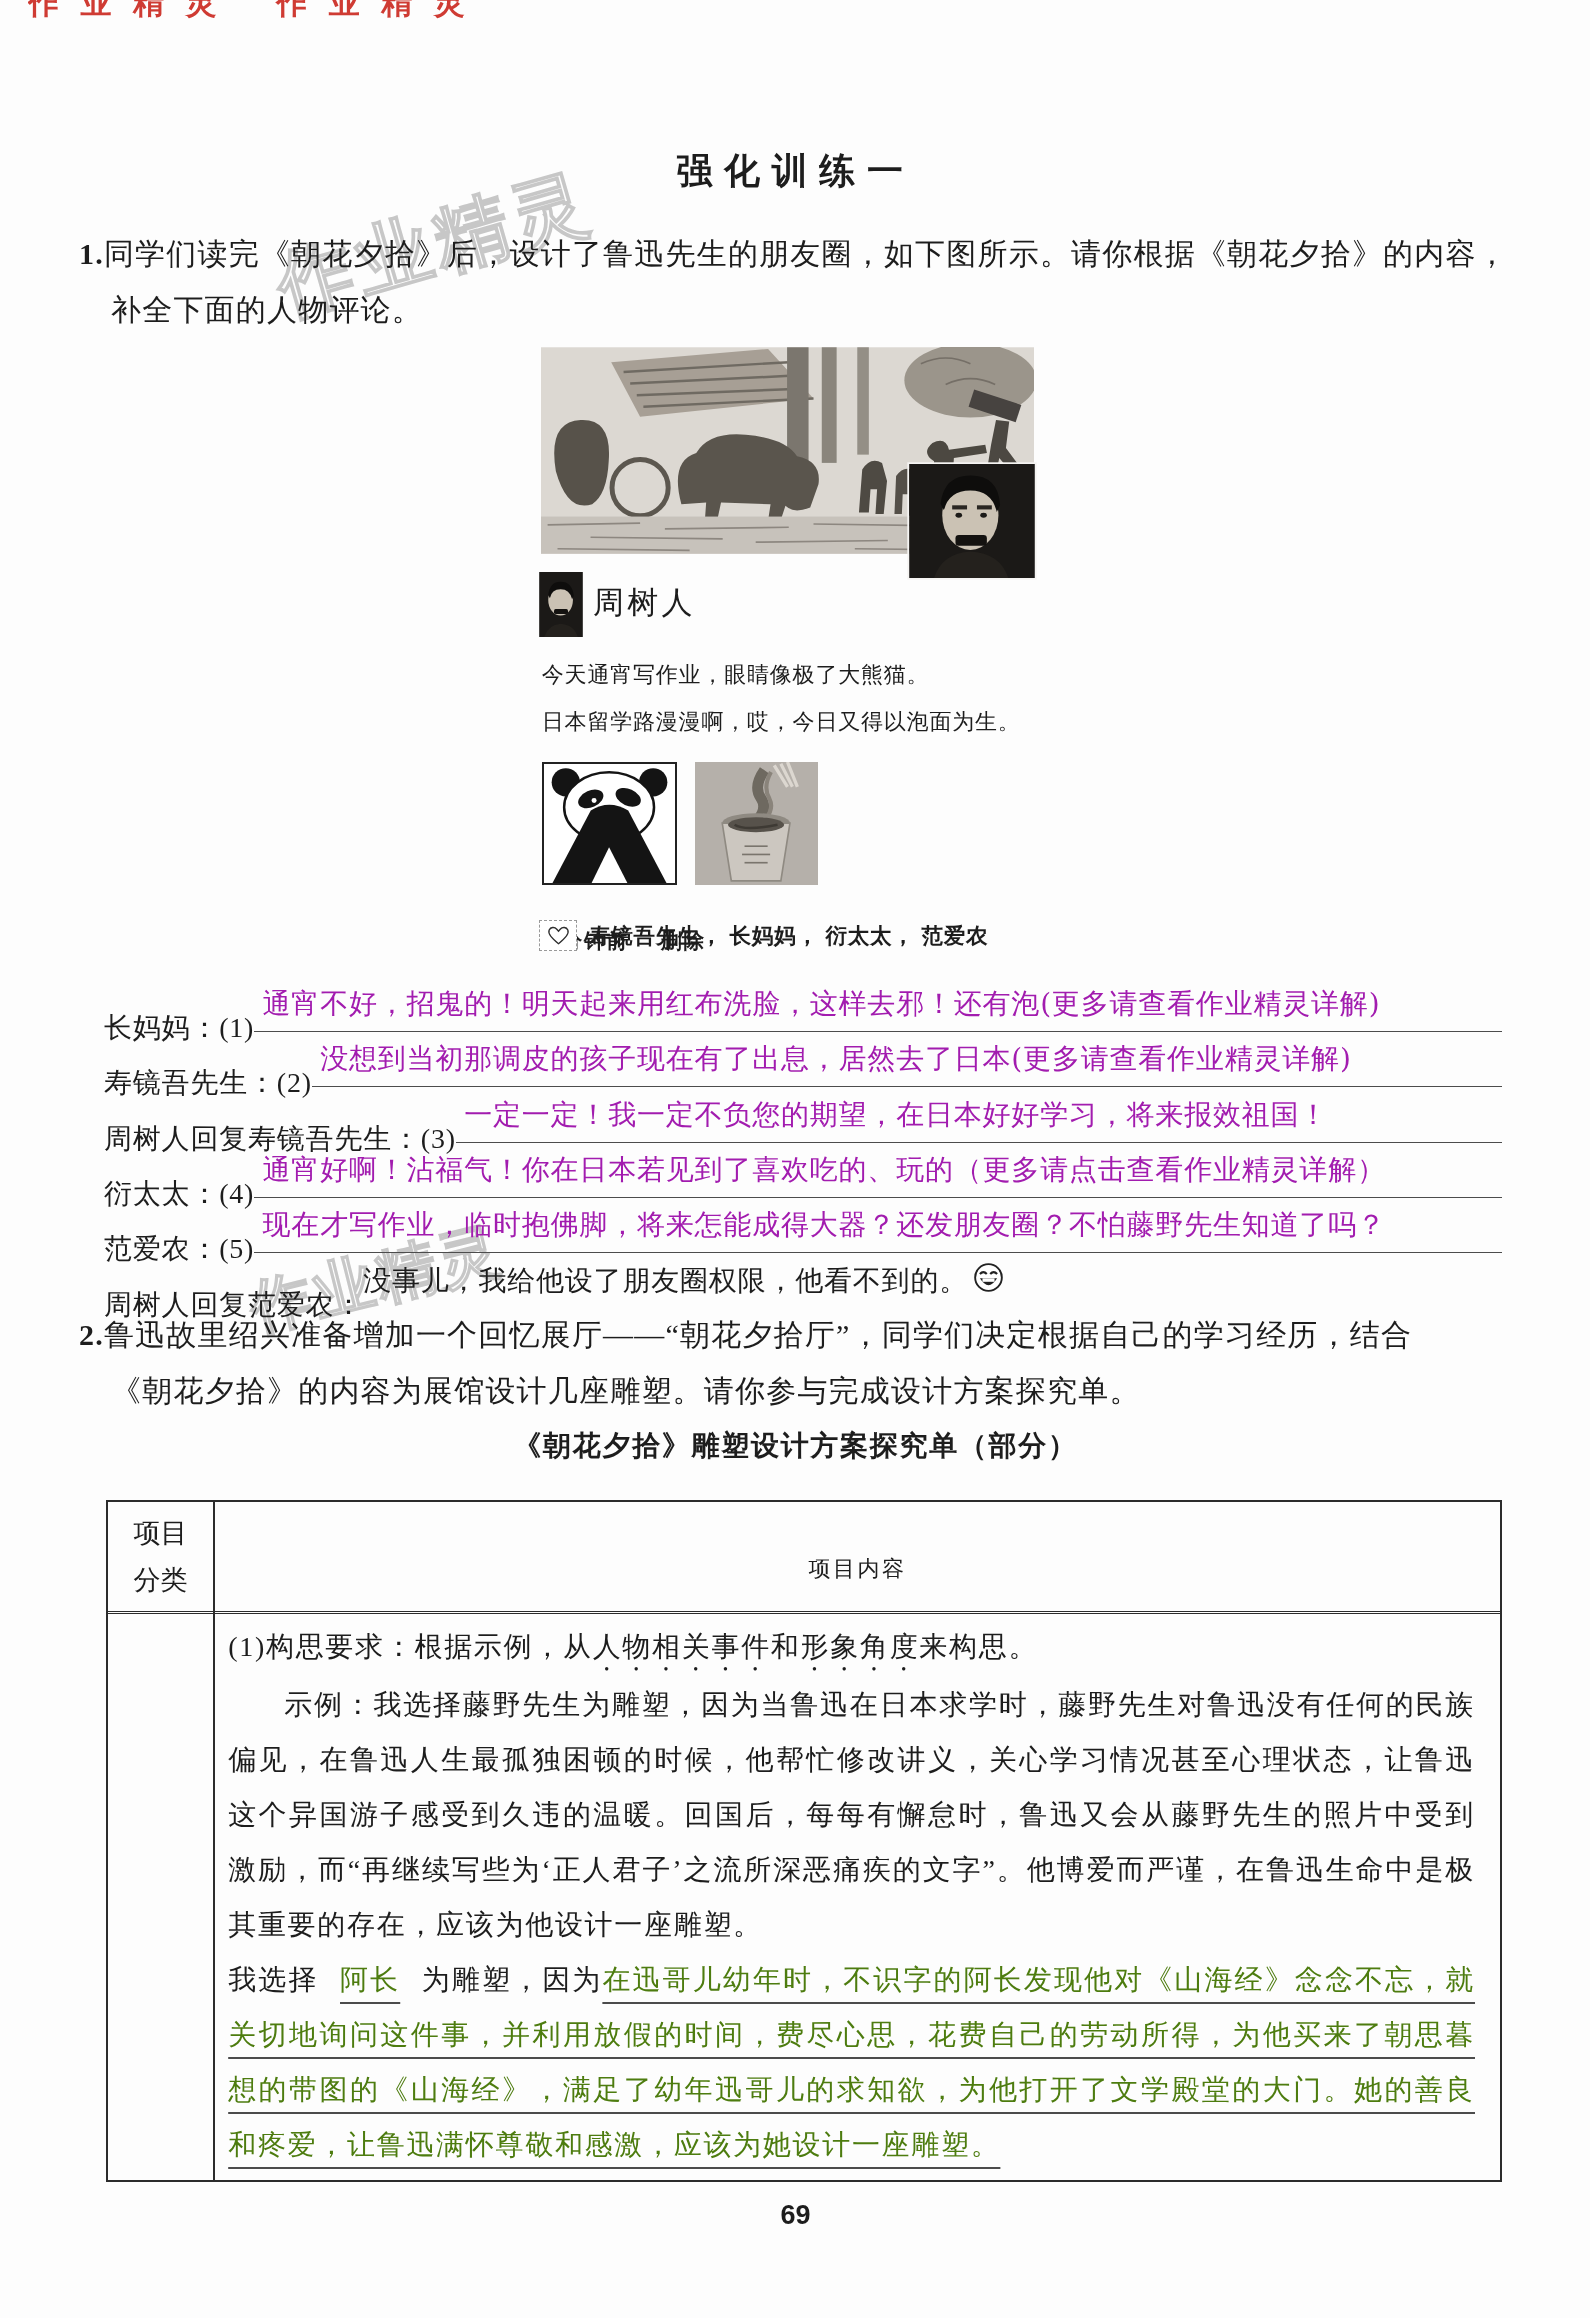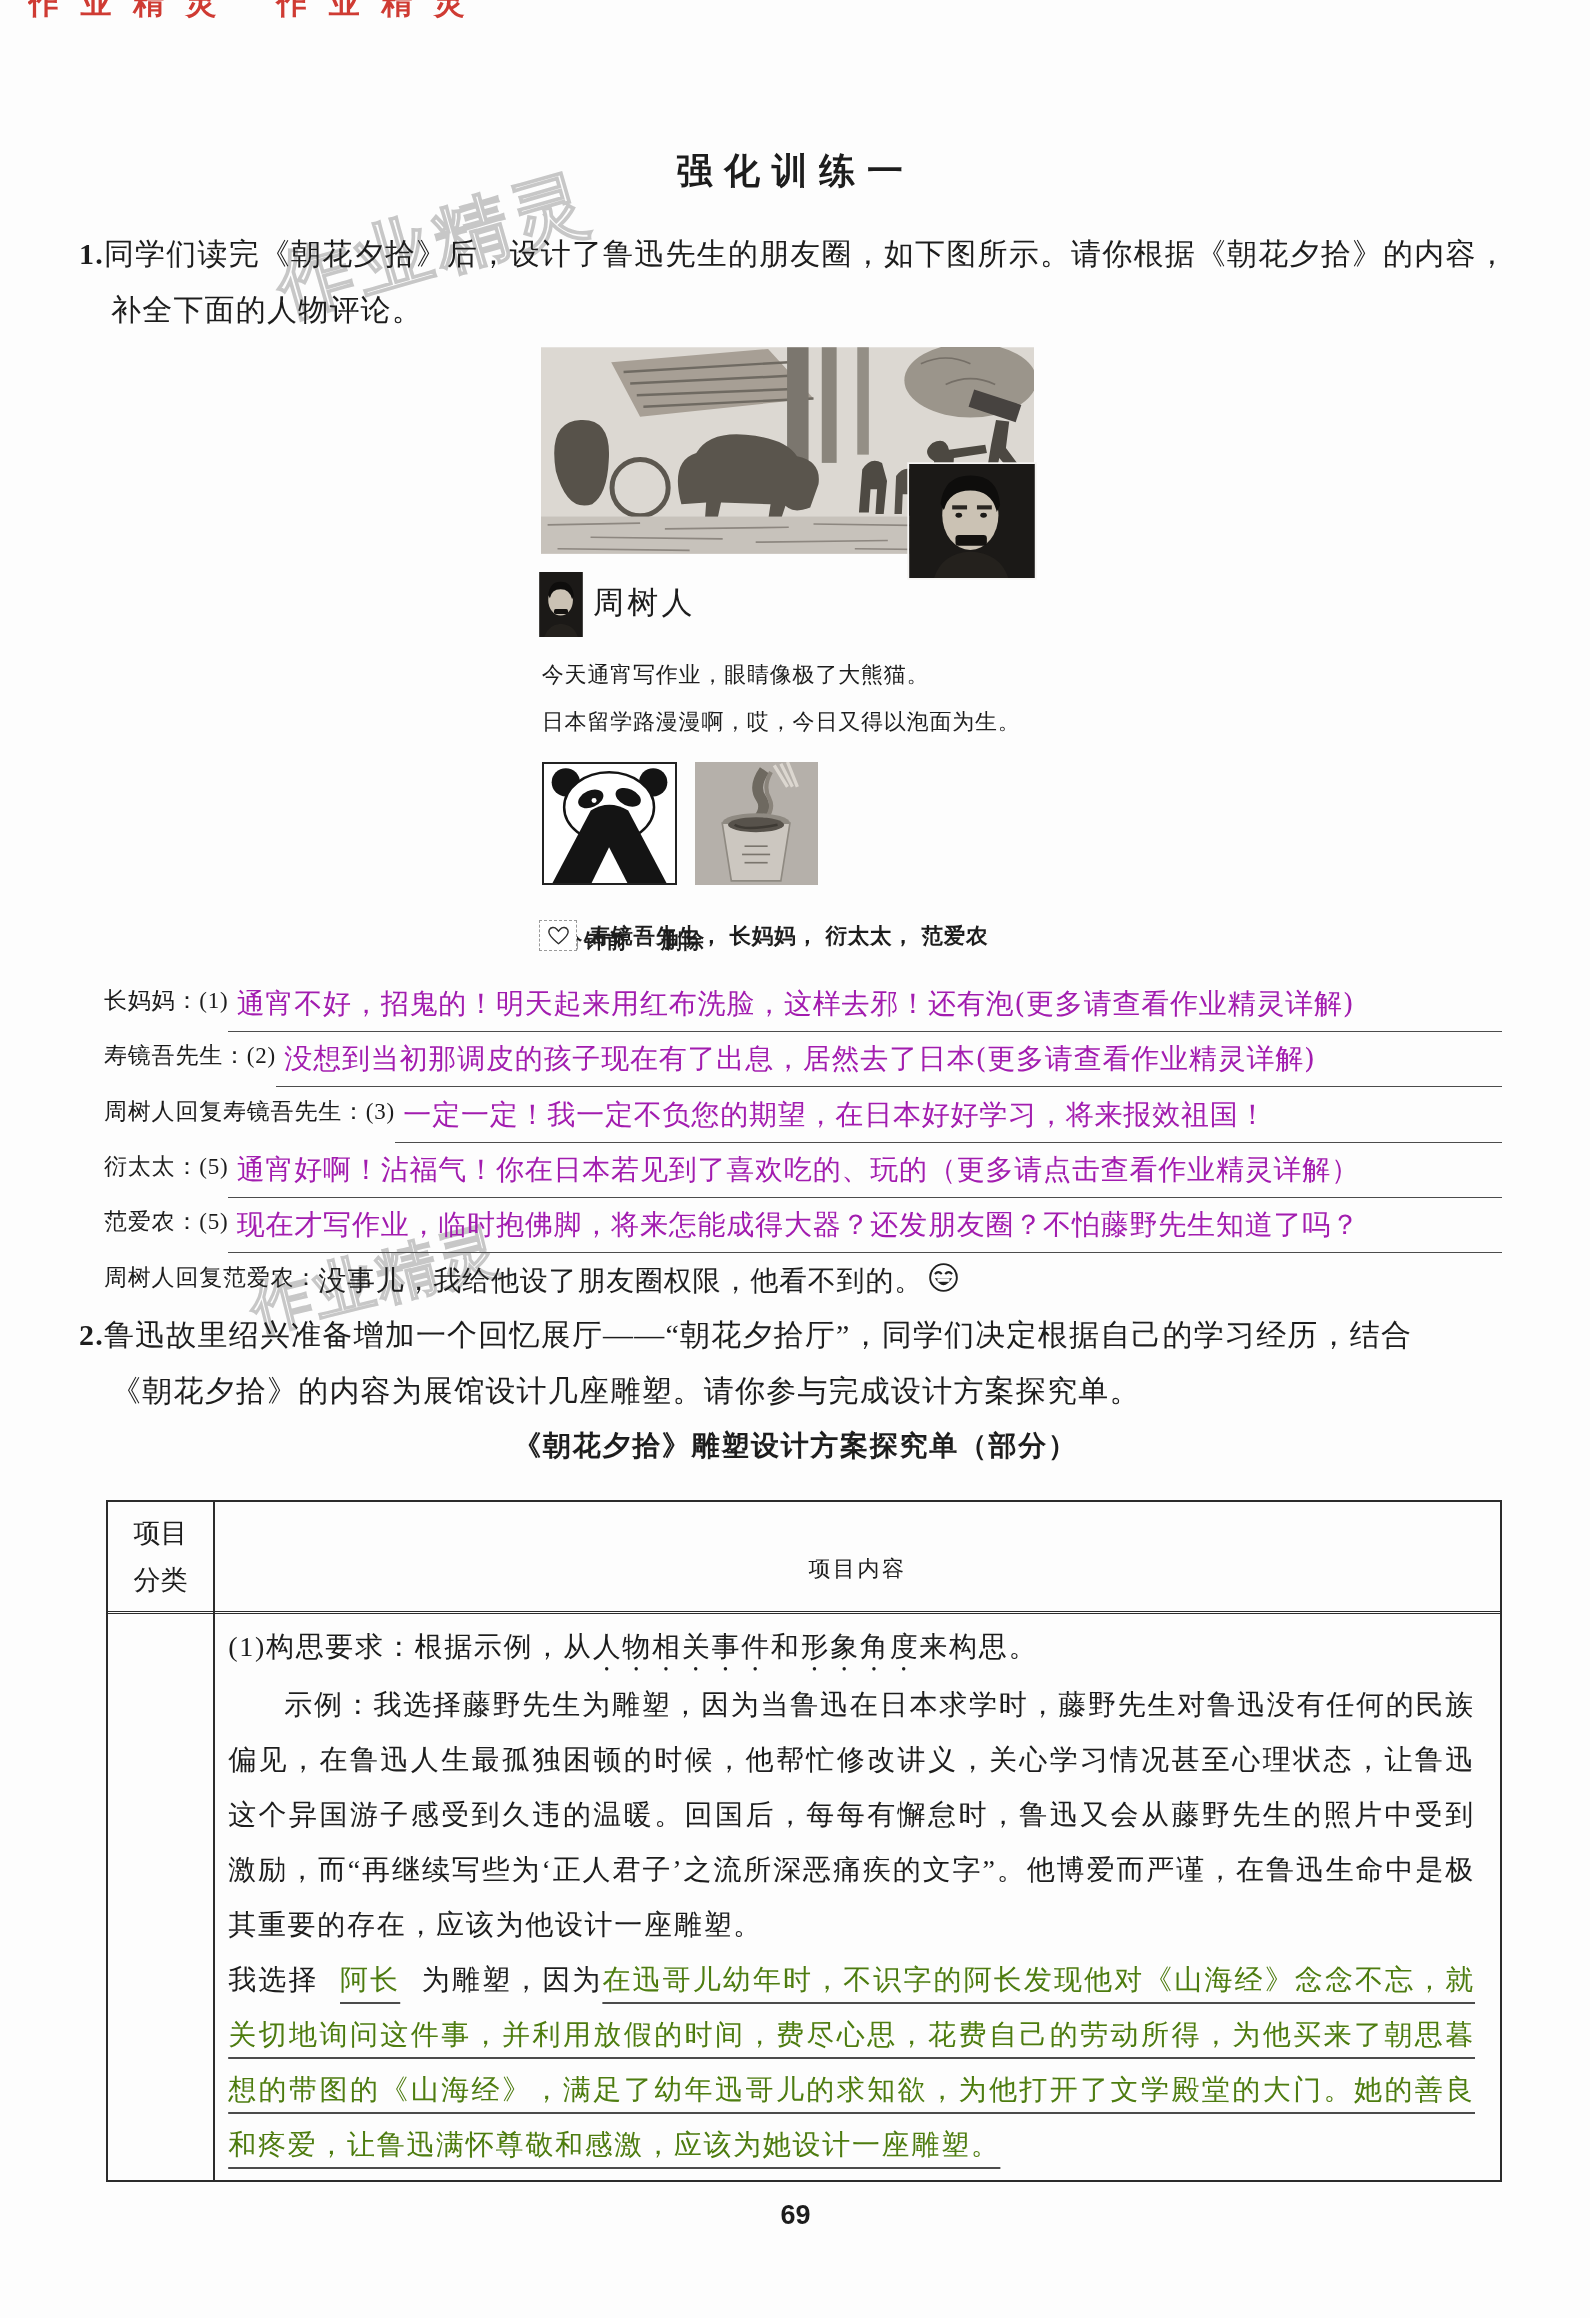--- a/index.html
+++ b/index.html
@@ -33,21 +33,21 @@
   .pimg{position:absolute;top:415px;}
   .panda{left:0.8px;width:135px;height:123px;border:2.5px solid #222;box-sizing:border-box;background:#fff;}
   .noodles{left:154px;width:123px;height:123px;}
   .meta{position:absolute;top:540px;font-size:20.7px;font-weight:bold;font-family:"Liberation Sans",sans-serif;letter-spacing:1.7px;margin-top:40px;}
   .likesrow{position:absolute;top:573px;left:-1.7px;display:flex;align-items:center;}
   .heartbox{width:38px;height:31px;border:1.7px dashed #999;display:flex;align-items:center;justify-content:center;box-sizing:border-box;background:#fff;}
   .likestxt{margin-left:11.6px;font-size:21.5px;font-weight:bold;font-family:"Liberation Sans",sans-serif;letter-spacing:0.8px;white-space:nowrap;}
 
   
   .c-row{position:absolute;left:104px;width:1398px;height:48px;display:flex;align-items:flex-start;white-space:nowrap;}
-  .c-label{font-size:23px;letter-spacing:0.8px;flex:0 0 auto;}
+  .c-label{font-size:28px;letter-spacing:0.8px;flex:0 0 auto;margin-top:24px;}
   .c-ans{flex:1 1 auto;border-bottom:1.7px solid #4c4c4c;height:46px;padding-left:8.3px;
          font-family:"DejaVu Serif",serif;font-size:28px;letter-spacing:0.8px;color:#a21caf;}
   .c-plain{font-size:28px;letter-spacing:0.8px;}
   .emoji{display:inline-block;vertical-align:-5px;margin-left:5px;}
 
   
   .tbl-title{position:absolute;top:1427px;left:0;width:100%;text-align:center;
              font-size:28px;font-weight:bold;letter-spacing:1.7px;}
   .tbl{position:absolute;left:106px;top:1500px;width:1396px;height:682px;
        border:2.5px solid #2c2c2c;box-sizing:border-box;}
@@ -203,21 +203,21 @@
   </div>
   <div class="c-row" style="top:1040px;">
     <span class="c-label">寿镜吾先生：(2)</span>
     <span class="c-ans">没想到当初那调皮的孩子现在有了出息，居然去了日本(更多请查看作业精灵详解)</span>
   </div>
   <div class="c-row" style="top:1096px;">
     <span class="c-label">周树人回复寿镜吾先生：(3)</span>
     <span class="c-ans">一定一定！我一定不负您的期望，在日本好好学习，将来报效祖国！</span>
   </div>
   <div class="c-row" style="top:1151px;">
-    <span class="c-label">衍太太：(5)</span>
+    <span class="c-label">衍太太：(4)</span>
     <span class="c-ans">通宵好啊！沾福气！你在日本若见到了喜欢吃的、玩的（更多请点击查看作业精灵详解）</span>
   </div>
   <div class="c-row" style="top:1206px;">
     <span class="c-label">范爱农：(5)</span>
     <span class="c-ans">现在才写作业，临时抱佛脚，将来怎能成得大器？还发朋友圈？不怕藤野先生知道了吗？</span>
   </div>
   <div class="c-row" style="top:1262px;">
     <span class="c-label">周树人回复范爱农：</span>
     <span class="c-plain">没事儿，我给他设了朋友圈权限，他看不到的。</span>
     <span class="emoji">

